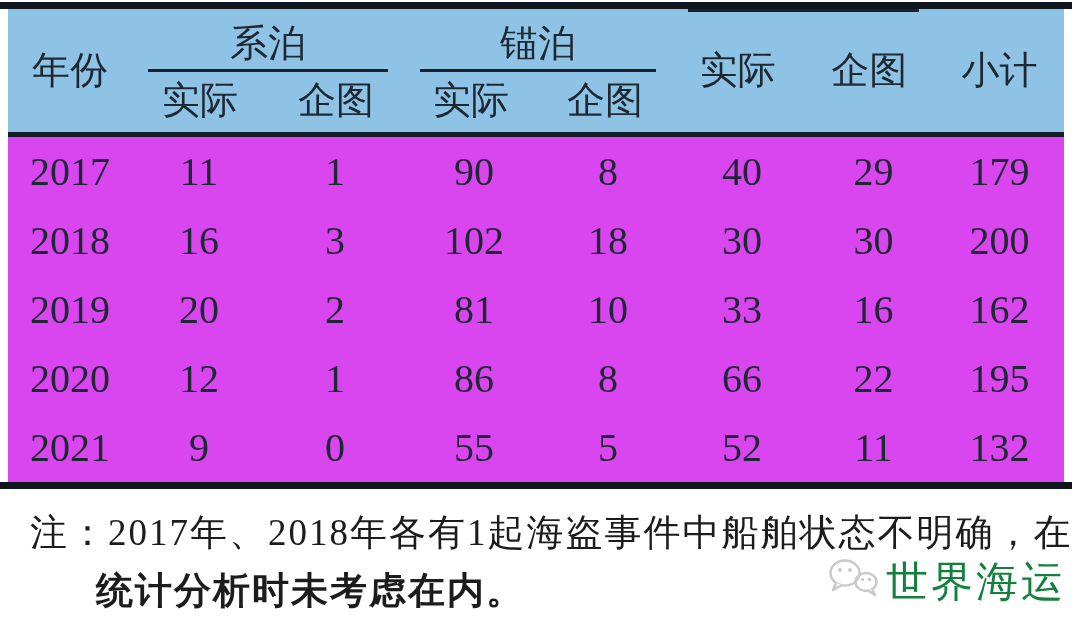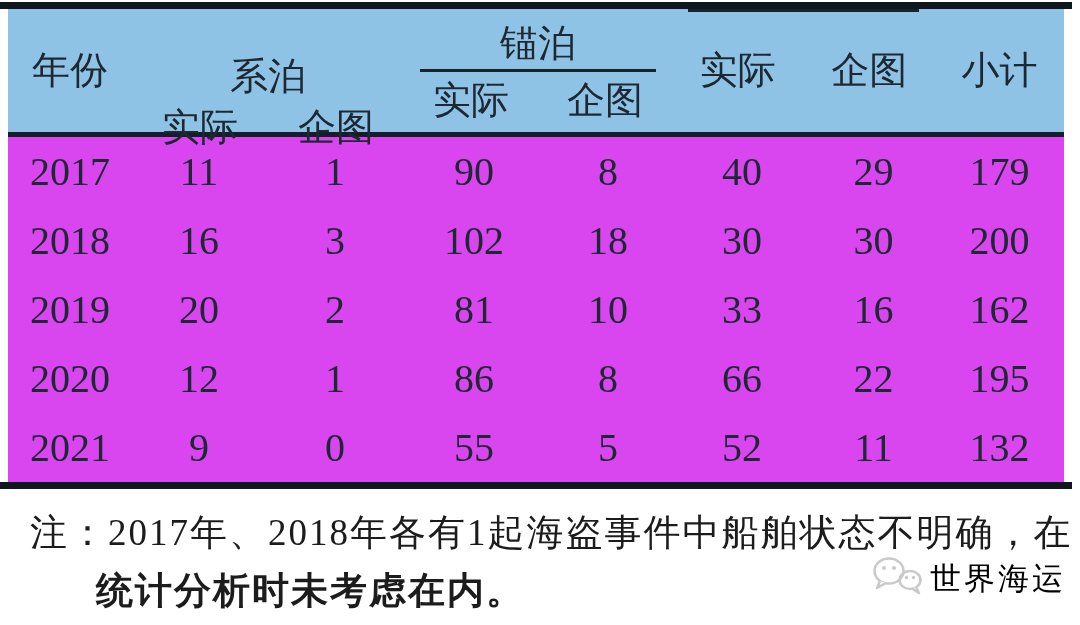--- a/index.html
+++ b/index.html
@@ -35,21 +35,21 @@
     display: flex; align-items: center; justify-content: center;
   }
   .c1 { width: 124px; }
   .c2 { width: 134px; }
   .c3 { width: 138px; }
   .c4 { width: 140px; }
   .c5 { width: 128px; }
   .c6 { width: 140px; }
   .c7 { width: 123px; }
   .c8 { width: 129px; }
-  .g1 { width: 272px; margin-top: 34px; }
+  .g1 { width: 272px; }
   .g2 { width: 268px; }
   .g3 { width: 263px; }
   .group { display: flex; flex-direction: column; }
   .group-label {
     height: 60px;
     display: flex; align-items: center; justify-content: center;
     padding-top: 8px;
   }
   .group-line { height: 3px; background: #16222e; margin: 0 16px; }
   .subrow { flex: 1; display: flex; }
@@ -75,22 +75,22 @@
     white-space: nowrap;
   }
   .note-line2 { padding-left: 66px; font-weight: bold; }
 
   
   .watermark {
     position: absolute;
     right: 14px; top: 554px;
     display: flex; align-items: center;
     gap: 6px;
-    color: #000000;
-    font-size: 31px;
+    color: #15803d;
+    font-size: 42px;
     letter-spacing: 3px;
   }
   .wm-icon { display: inline-block; }
 </style>
 </head>
 <body>
 
 <div class="page">
 
   <div class="table-frame">

